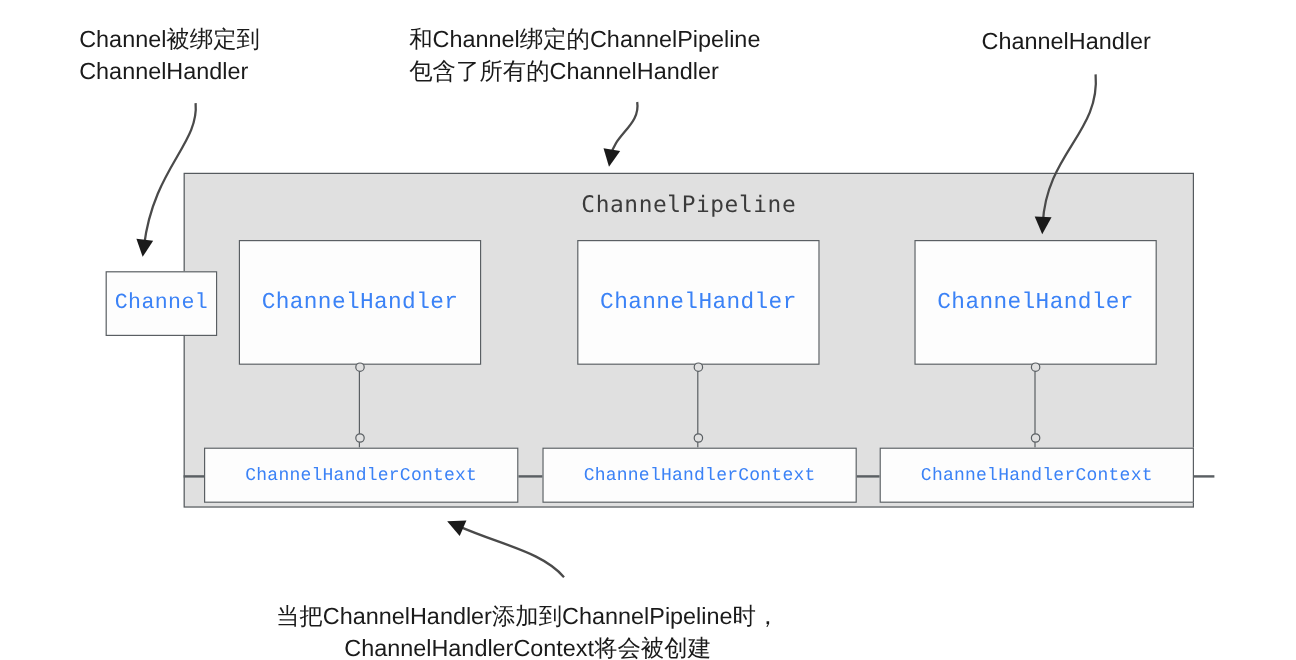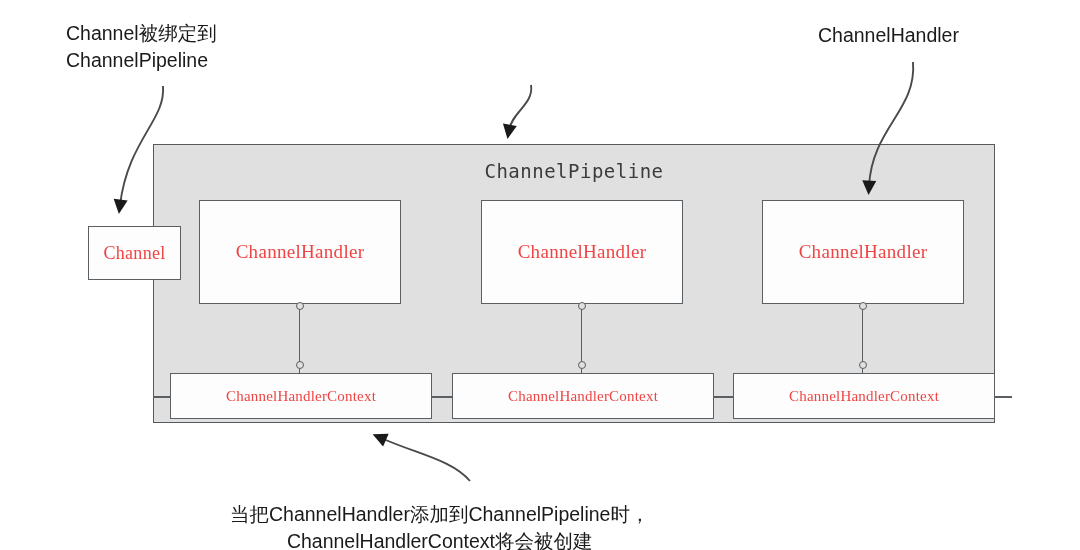--- a/index.html
+++ b/index.html
@@ -55,22 +55,22 @@
 
   
   .node {
     position: absolute;
     background: #fdfdfd;
     border: 1.8px solid #5a5f63;
     box-sizing: border-box;
     display: flex;
     align-items: center;
     justify-content: center;
-    font-family: Liberation Serif, serif;
-    color: #ef4444;
+    font-family: Liberation Mono, monospace;
+    color: #3b82f6;
   }
   .handler-box {
     width: 202px;
     height: 104px;
     top: 200px;
     font-size: 19px;
     letter-spacing: 0.3px;
   }
   #handler-0 { left: 199px; }
   #handler-1 { left: 481px; }
@@ -178,21 +178,23 @@
   <div class="link-h" id="stub-left"></div>
   <div class="link-h" id="stub-01"></div>
   <div class="link-h" id="stub-12"></div>
   <div class="link-h" id="stub-right"></div>
 
   <div class="node context-box" id="context-0">ChannelHandlerContext</div>
   <div class="node context-box" id="context-1">ChannelHandlerContext</div>
   <div class="node context-box" id="context-2">ChannelHandlerContext</div>
 
   <div class="annot" id="annot-channel">Channel被绑定到
-ChannelPipeline</div>
+ChannelHandler</div>
+  <div class="annot" id="annot-pipeline">和Channel绑定的ChannelPipeline
+包含了所有的ChannelHandler</div>
   <div class="annot" id="annot-handler">ChannelHandler</div>
   <div class="annot" id="annot-context">当把ChannelHandler添加到ChannelPipeline时，
 ChannelHandlerContext将会被创建</div>
 
   <svg id="arrows" viewBox="0 0 1080 550">
     <defs>
       <marker id="ah" markerWidth="9" markerHeight="9" refX="3.2" refY="4.5" orient="auto" markerUnits="strokeWidth">
         <path d="M0.4,0.8 L8,4.5 L0.4,8.2 Z" fill="#1a1a1a"></path>
       </marker>
     </defs>

